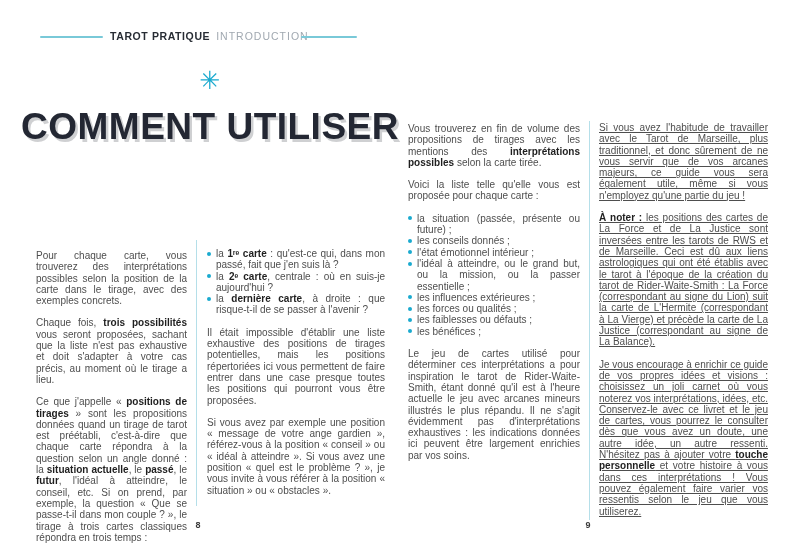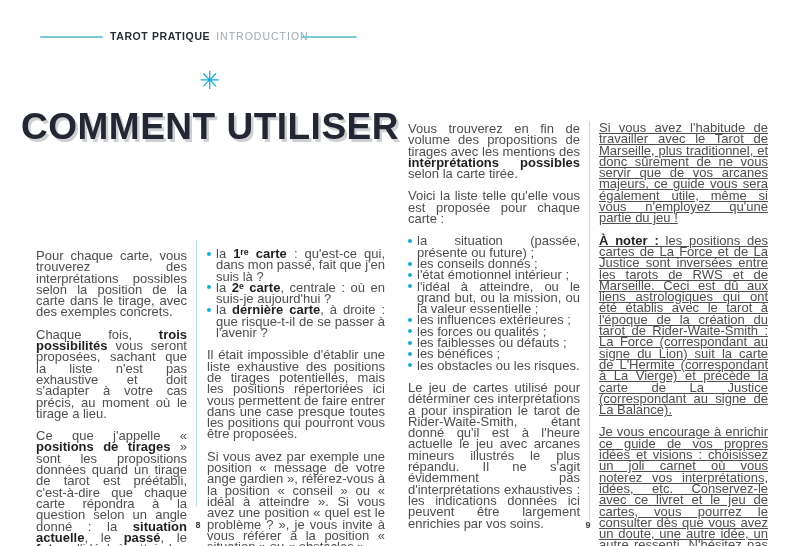--- a/index.html
+++ b/index.html
@@ -43,21 +43,21 @@
     position:absolute;left:10px;top:104px;width:400px;
     text-align:center;color:var(--title);
     font-weight:bold;font-size:37px;line-height:46px;
     letter-spacing:.5px;
     text-shadow:2.5px 2.5px 0 rgba(35,39,51,.22);
     font-family:"Liberation Sans","DejaVu Sans",sans-serif;
   }
   
   .col{
     position:absolute;
-    font-size:13px;line-height:11.3px;
+    font-size:10px;line-height:11.3px;
     color:var(--body);
     text-align:justify;
   }
   .col p{margin:0 0 11px 0;}
   .col strong{color:var(--bold);}
   .col ul{list-style:none;margin:0 0 11px 0;padding:0;}
   .col li{position:relative;padding-left:9px;}
   .col li::before{
     content:"";
     position:absolute;left:0;top:3.6px;
@@ -111,26 +111,25 @@
       <p>Il était impossible d'établir une liste exhaustive des positions de tirages potentielles, mais les positions répertoriées ici vous permettent de faire entrer dans une case presque toutes les positions qui pourront vous être proposées.</p>
       <p>Si vous avez par exemple une position « message de votre ange gardien », référez-vous à la position « conseil » ou « idéal à atteindre ». Si vous avez une position « quel est le problème ? », je vous invite à vous référer à la position « situation » ou « obstacles ».</p>
     </div>
   <div class="col col-r1">
       <p>Vous trouverez en fin de volume des propositions de tirages avec les mentions des <strong>interprétations possibles</strong> selon la carte tirée.</p>
       <p>Voici la liste telle qu'elle vous est proposée pour chaque carte :</p>
       <ul>
         <li>la situation (passée, présente ou future) ;</li>
         <li>les conseils donnés ;</li>
         <li>l'état émotionnel intérieur ;</li>
-        <li>l'idéal à atteindre, ou le grand but, ou la mission, ou la valeur essentielle ;</li>
+        <li>l'idéal à atteindre, ou le grand but, ou la mission, ou la passer essentielle ;</li>
         <li>les influences extérieures ;</li>
         <li>les forces ou qualités ;</li>
         <li>les faiblesses ou défauts ;</li>
         <li>les bénéfices ;</li>
-        <li>les obstacles ou les risques.</li>
       </ul>
       <p>Le jeu de cartes utilisé pour déterminer ces interprétations a pour inspiration le tarot de Rider-Waite-Smith, étant donné qu'il est à l'heure actuelle le jeu avec arcanes mineurs illustrés le plus répandu. Il ne s'agit évidemment pas d'interprétations exhaustives : les indications données ici peuvent être largement enrichies par vos soins.</p>
     </div>
   <div class="col col-r2">
       <p>Si vous avez l'habitude de travailler avec le Tarot de Marseille, plus traditionnel, et donc sûrement de ne vous servir que de vos arcanes majeurs, ce guide vous sera également utile, même si vous n'employez qu'une partie du jeu !</p>
       <p><strong>À noter :</strong> les positions des cartes de La Force et de La Justice sont inversées entre les tarots de RWS et de Marseille. Ceci est dû aux liens astrologiques qui ont été établis avec le tarot à l'époque de la création du tarot de Rider-Waite-Smith : La Force (correspondant au signe du Lion) suit la carte de L'Hermite (correspondant à La Vierge) et précède la carte de La Justice (correspondant au signe de La Balance).</p>
       <p>Je vous encourage à enrichir ce guide de vos propres idées et visions : choisissez un joli carnet où vous noterez vos interprétations, idées, etc. Conservez-le avec ce livret et le jeu de cartes, vous pourrez le consulter dès que vous avez un doute, une autre idée, un autre ressenti. N'hésitez pas à ajouter votre <strong>touche personnelle</strong> et votre histoire à vous dans ces interprétations ! Vous pouvez également faire varier vos ressentis selon le jeu que vous utiliserez.</p>
     </div>
 
   <span class="divider left"></span>

